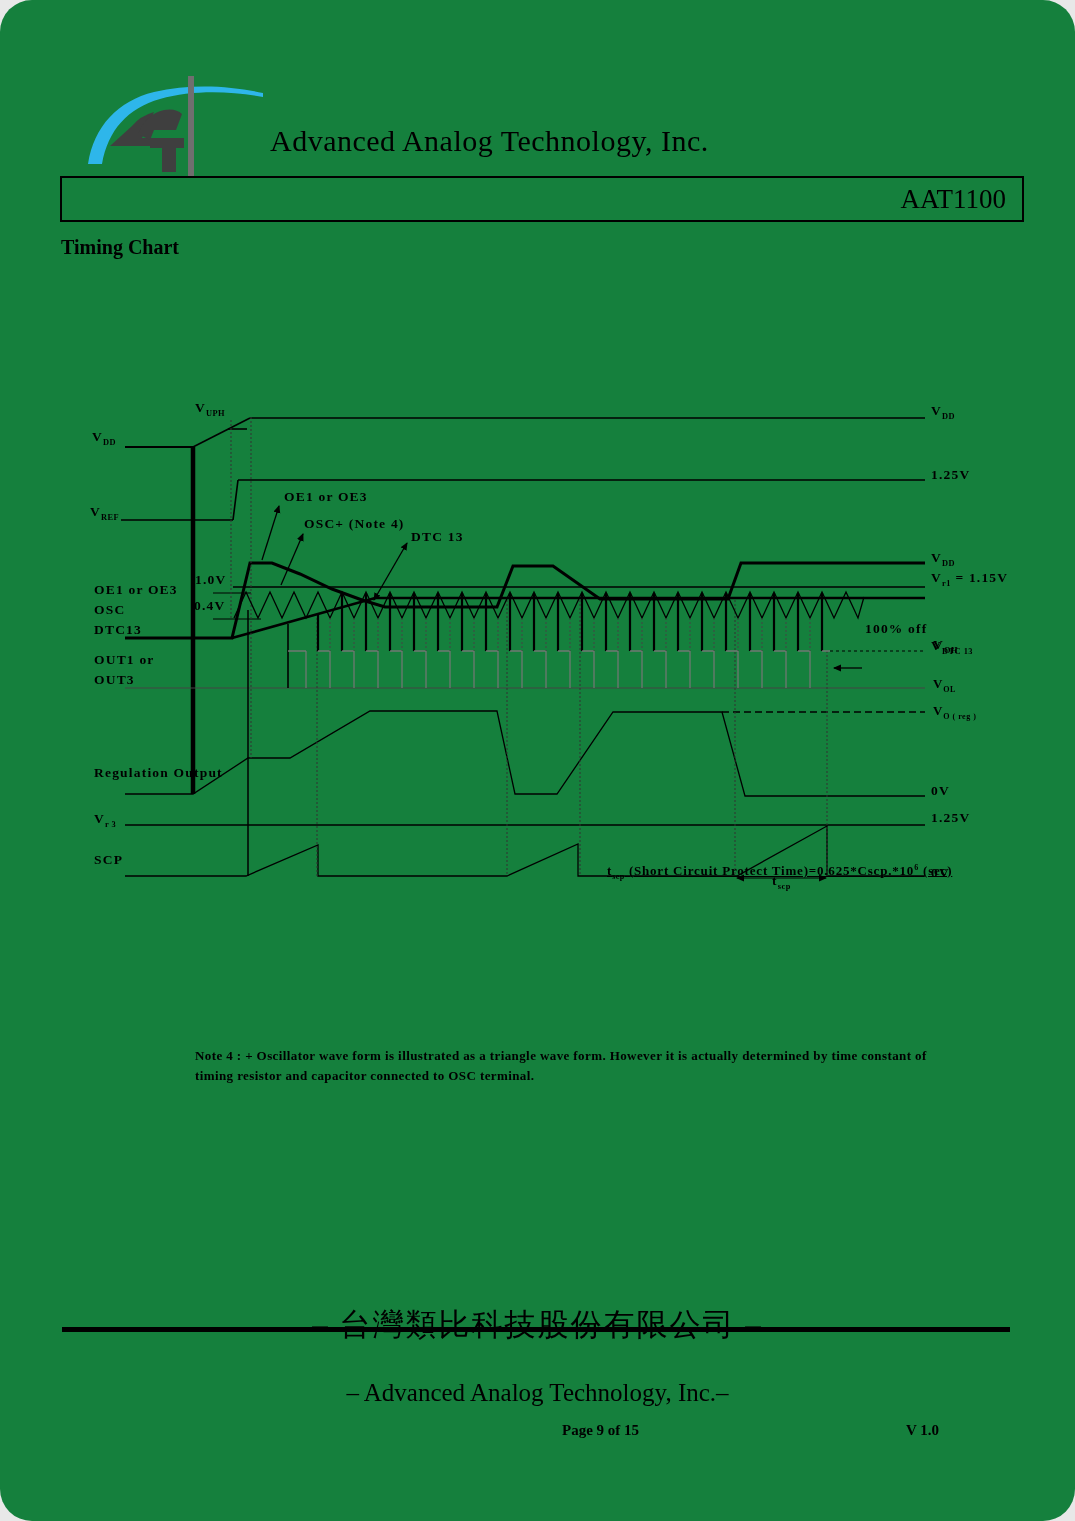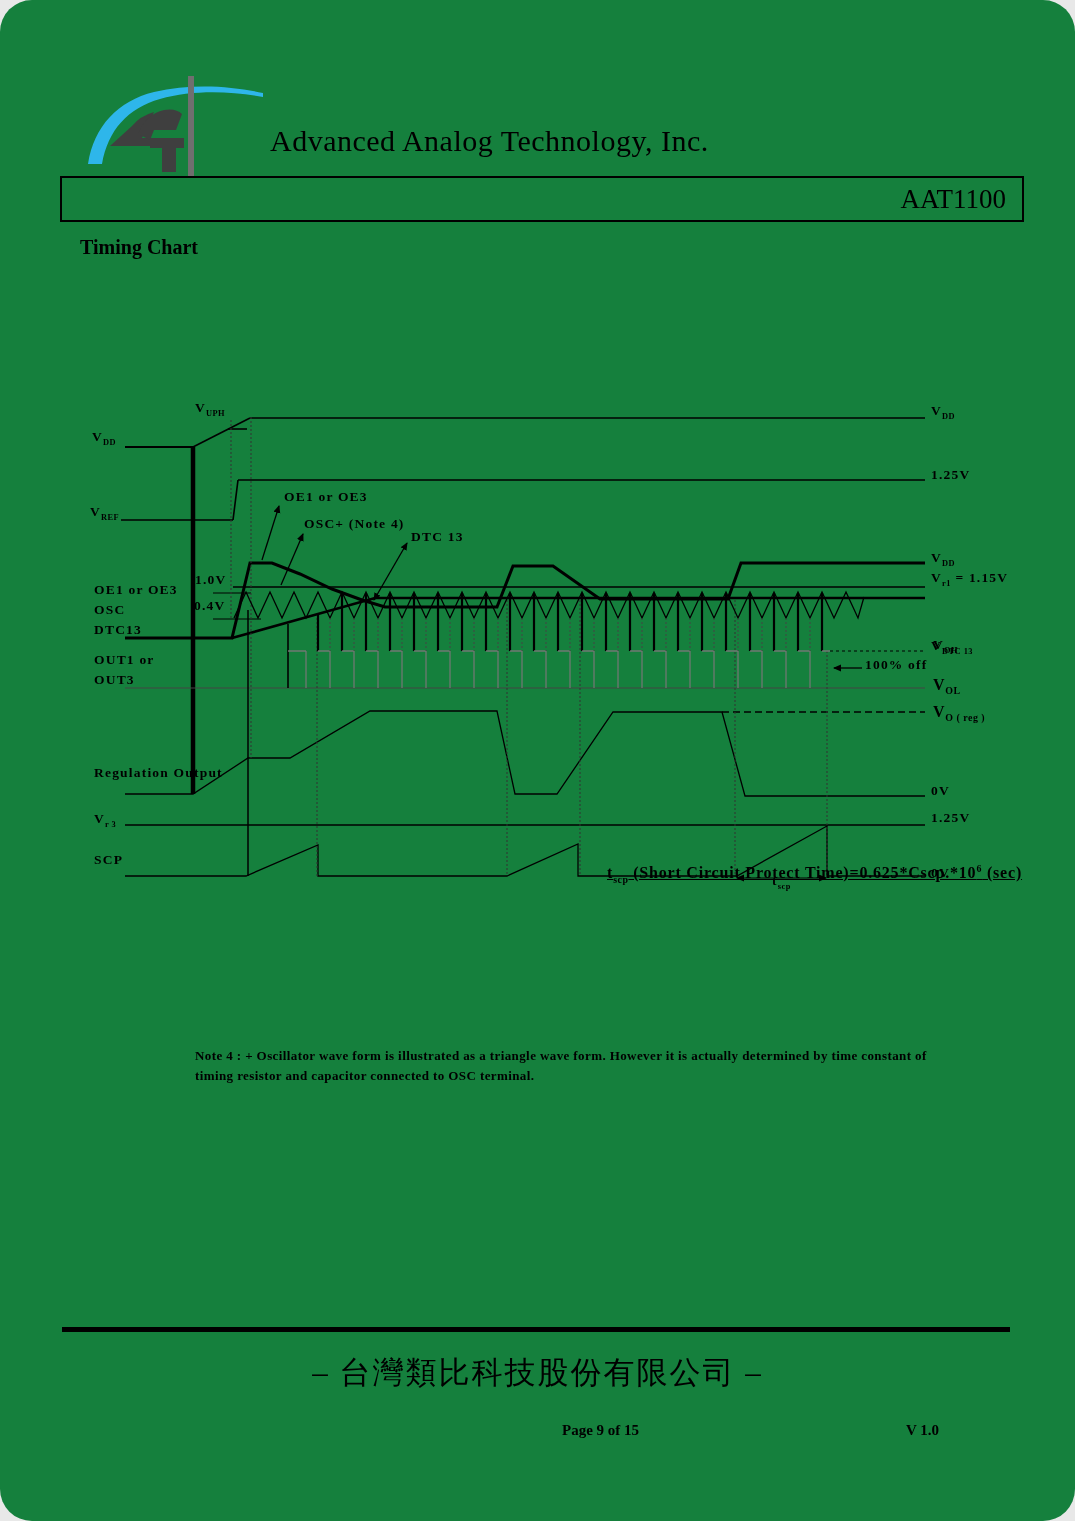--- a/index.html
+++ b/index.html
@@ -5,21 +5,21 @@
   html,body{margin:0;padding:0;background:#e8e8e8;}
   .page{position:relative;width:1075px;height:1521px;background:#15803d;margin:0 auto;
         font-family:"Liberation Serif","DejaVu Serif",serif;color:#000;overflow:hidden;border-radius:32px;}
   .abs{position:absolute;white-space:nowrap;}
   .hdr-title{font-size:30px;letter-spacing:0.5px;}
   .part-box{position:absolute;left:60px;top:176px;width:944px;height:42px;border:2.5px solid #000;
             display:flex;align-items:center;justify-content:flex-end;padding-right:16px;}
   .part-box span{font-size:27px;text-align:right;}
   .sect-title{font-size:20px;font-weight:bold;}
   .lbl{position:absolute;font-size:13.5px;font-weight:bold;letter-spacing:1.2px;line-height:1.05;}
-  .lbl.sm{font-size:16px;letter-spacing:0.8px;}
+  .lbl.sm{font-size:13px;letter-spacing:0.8px;}
   .lbl sub{font-size:0.62em;letter-spacing:0.5px;}
   .lbl sup{font-size:0.62em;}
   .chart-title{font-size:21px;font-weight:bold;letter-spacing:2.5px;text-align:center;width:100%;}
   .note{font-size:13px;font-weight:bold;letter-spacing:0.4px;line-height:1.55;white-space:normal;width:765px;}
   .foot-bar{position:absolute;left:62px;top:1327px;width:948px;height:5px;background:#000;}
   .foot-cn{font-size:31px;letter-spacing:2px;text-align:center;width:100%;font-family:"Liberation Serif","DejaVu Sans",sans-serif;}
   .foot-en{font-size:25px;text-align:center;width:100%;}
   .foot-small{font-size:15px;font-weight:bold;}
   svg.canvas{position:absolute;left:0;top:0;}
 </style>
@@ -35,21 +35,21 @@
     <path d="M 58 66 Q 66 46 84 42 Q 96 40 102 46 L 96 62 L 74 62 L 70 72 Z" fill="#3f3f3f"></path>
     <rect x="82" y="72" width="14" height="32" fill="#3f3f3f"></rect>
     <rect x="70" y="70" width="34" height="10" fill="#3f3f3f"></rect>
   </svg>
   <div class="abs hdr-title" style="left:270px;top:124px;">Advanced Analog Technology, Inc.</div>
 
   <div class="part-box">
     <span>AAT1100</span>
   </div>
 
-  <div class="abs sect-title" style="left:80px;top:236px;">Timing Chart</div>
+  <div class="abs sect-title" style="left:61px;top:236px;">Timing Chart</div>
 
   <svg class="canvas" id="wave-svg" width="1075" height="1521" viewBox="0 0 1075 1521">
     <defs>
       <marker id="arrE" markerWidth="9" markerHeight="8" refX="7" refY="3.5" orient="auto" markerUnits="userSpaceOnUse">
         <path d="M0,0 L8,3.5 L0,7 Z" fill="#000"></path>
       </marker>
       <marker id="arrS" markerWidth="9" markerHeight="8" refX="7" refY="3.5" orient="auto-start-reverse" markerUnits="userSpaceOnUse">
         <path d="M0,0 L8,3.5 L0,7 Z" fill="#000"></path>
       </marker>
     </defs>
@@ -189,36 +189,37 @@
       <span class="lbl" style="left: 94px; top: 673px;">OUT3</span>
       <span class="lbl" style="left: 94px; top: 766px;">Regulation Output</span>
       <span class="lbl" style="left: 94px; top: 812px;">V<sub>r 3</sub></span>
       <span class="lbl" style="left: 94px; top: 853px;">SCP</span>
       <span class="lbl" style="left: 195px; top: 401px;">V<sub>UPH</sub></span>
       <span class="lbl" style="left: 195px; top: 573px;">1.0V</span>
       <span class="lbl" style="left: 194px; top: 599px;">0.4V</span>
       <span class="lbl" style="left: 284px; top: 490px;">OE1 or OE3</span>
       <span class="lbl" style="left: 304px; top: 517px;">OSC+ (Note 4)</span>
       <span class="lbl" style="left: 411px; top: 530px;">DTC 13</span>
-      <span class="lbl" style="left: 865px; top: 658px; text-align: center;">100%  off</span>
+      <span class="lbl" style="left: 865px; top: 622px; text-align: center;">100%  off</span>
       <span class="lbl" style="left: 772px; top: 874px;">t<sub>scp</sub></span>
       <span class="lbl sm" style="left: 607px; top: 864px; text-decoration: underline;">t<sub>scp</sub>  (Short Circuit Protect Time)=0.625*Cscp.*10<sup>6</sup> (sec)</span>
       <span class="lbl" style="left: 931px; top: 404px;">V<sub>DD</sub></span>
       <span class="lbl" style="left: 931px; top: 468px;">1.25V</span>
       <span class="lbl" style="left: 931px; top: 551px;">V<sub>DD</sub></span>
       <span class="lbl" style="left: 931px; top: 571px;">V<sub>r1</sub> = 1.15V</span>
       <span class="lbl" style="left: 931px; top: 594px; margin-top: 45px;">V<sub>DTC 13</sub></span>
       <span class="lbl" style="left: 933px; top: 638px;">V<sub>OH</sub></span>
       <span class="lbl sm" style="left: 933px; top: 677px;">V<sub>OL</sub></span>
       <span class="lbl sm" style="left: 933px; top: 704px;">V<sub>O ( reg )</sub></span>
       <span class="lbl" style="left: 931px; top: 784px;">0V</span>
       <span class="lbl" style="left: 931px; top: 811px;">1.25V</span>
       <span class="lbl" style="left: 931px; top: 866px;">0V</span>
     </div>
 
   <div class="abs note" style="left:195px;top:1046px;">Note 4 : + Oscillator wave form is illustrated as a triangle wave form. However it is actually determined by time constant of timing resistor and capacitor connected to OSC terminal.</div>
 
   <div class="foot-bar"></div>
-  <div class="abs foot-cn" style="left:0;top:1352px;">– 台灣類比科技股份有限公司 –</div>
+  <div class="abs foot-cn" style="left:0;top:1304px;">– 台灣類比科技股份有限公司 –</div>
+  <div class="abs foot-en" style="left:0;top:1379px;">–  Advanced Analog Technology, Inc.–</div>
   <div class="abs foot-small" style="left:562px;top:1422px;">Page 9 of 15</div>
   <div class="abs foot-small" style="left:906px;top:1422px;">V 1.0</div>
 
 </div>
 
 </body></html>

